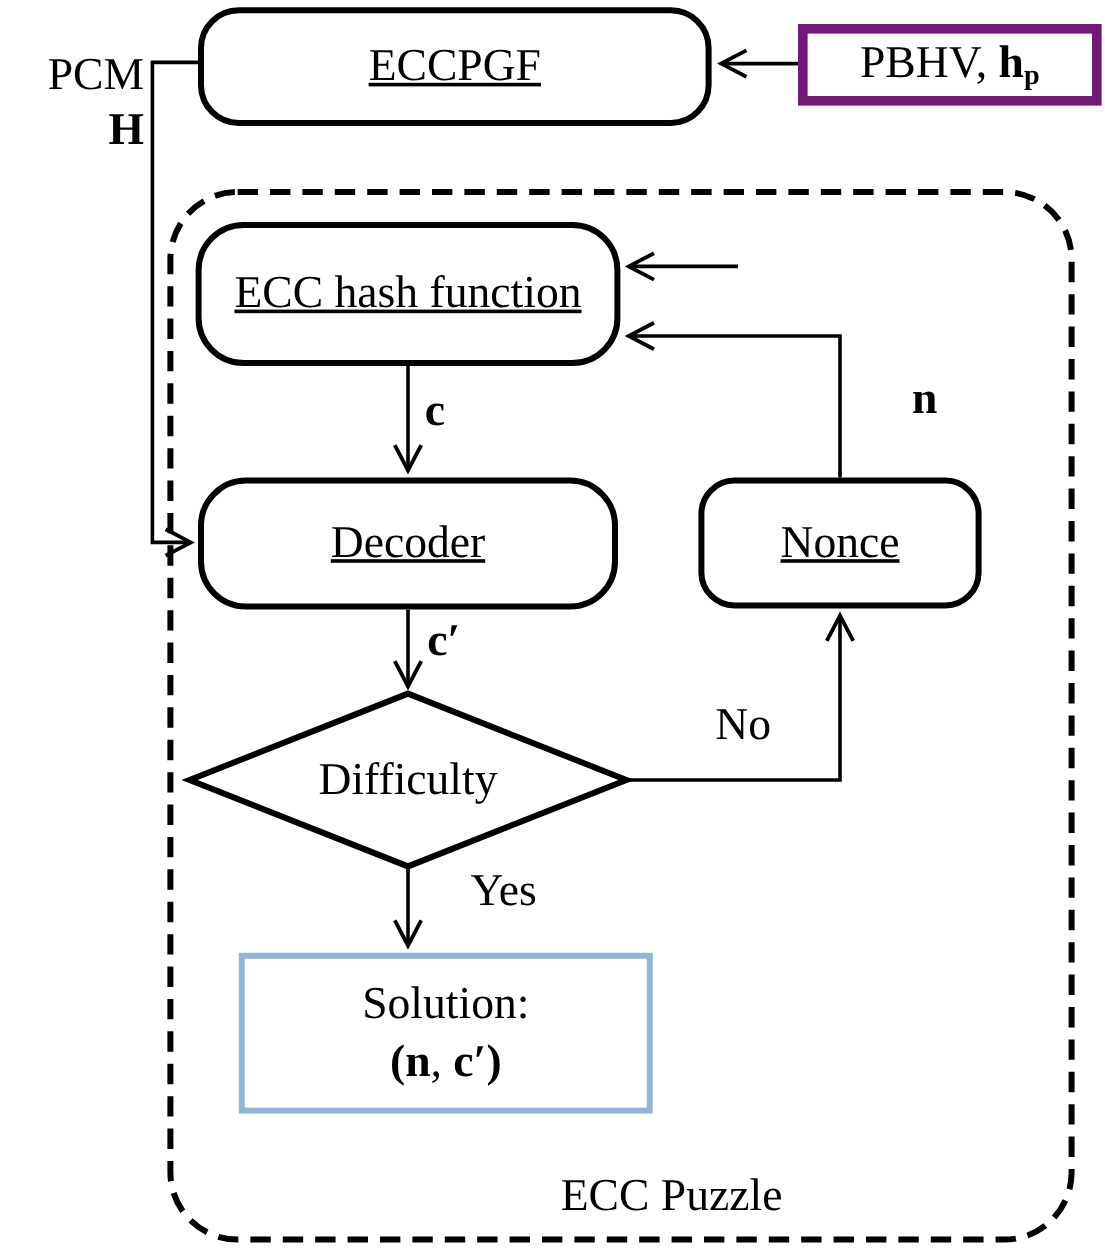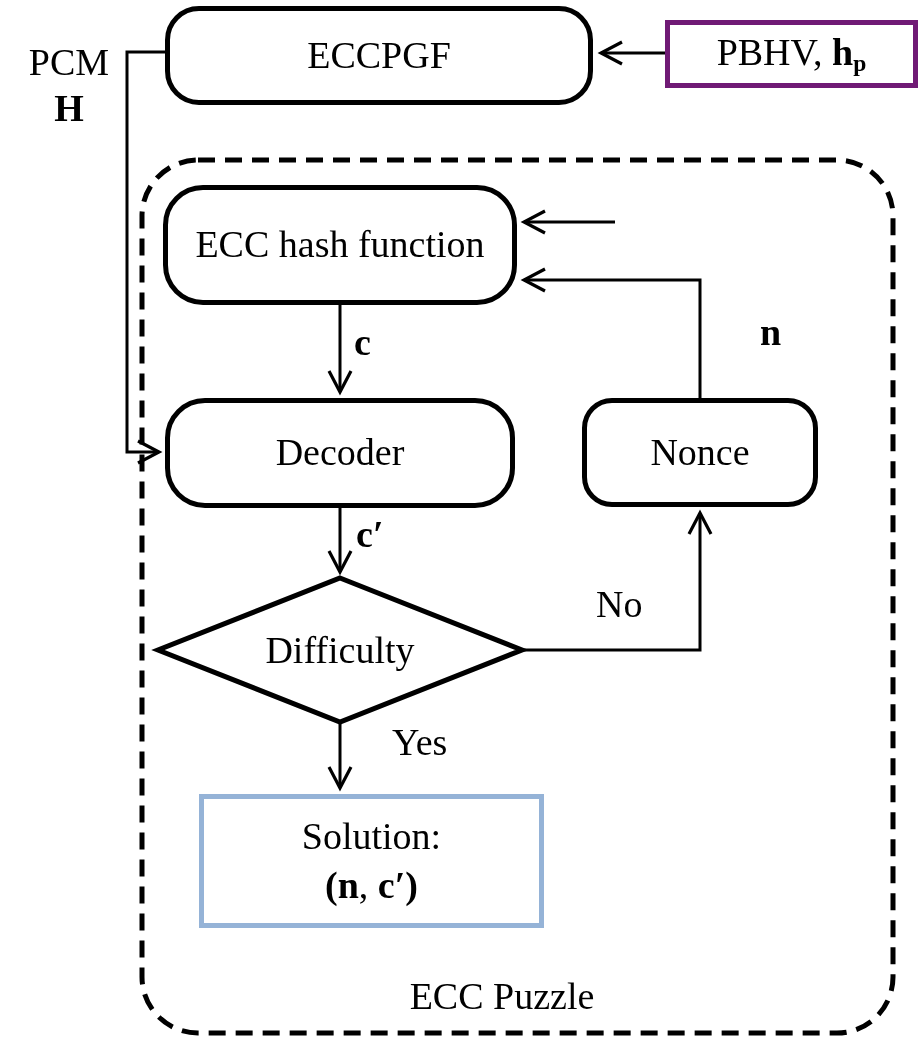--- a/index.html
+++ b/index.html
@@ -5,27 +5,27 @@
   html,body{margin:0;padding:0;background:#ffffff;}
   .stage{
     position:relative;width:921px;height:1049px;background:#ffffff;
     font-family:"Liberation Serif", serif;color:#000;overflow:hidden;
   }
   .layer{position:absolute;left:0;top:0;}
   .node{
     position:absolute;display:flex;flex-direction:column;align-items:center;justify-content:center;
     text-align:center;background:#ffffff;box-sizing:border-box;font-size:38px;line-height:1.2;
   }
-  .black-round{border:5px solid #000000;border-radius:34px;}
+  .black-round{border:5px solid #000000;border-radius:34px;text-decoration:underline;}
   .blue-box{border:5px solid #95b3d7;border-radius:0;margin-left:32px;}
-  .blue-thin{border:5px solid #701a75;border-radius:0;}
+  .blue-thin{border:8px solid #701a75;border-radius:0;}
   .lbl{position:absolute;font-size:38px;line-height:1.2;white-space:nowrap;}
   .b{font-weight:bold;}
   .sb{font-size:0.62em;vertical-align:-0.25em;font-weight:bold;}
-  .center{text-align:center;}
+  .center{text-align:right;}
   svg{display:block;}
 </style>
 </head>
 <body>
 
 <div class="stage">
 
   <svg class="layer" width="921" height="1049" viewBox="0 0 921 1049">
     <defs>
       <marker id="arrow" markerUnits="userSpaceOnUse" markerWidth="30" markerHeight="30" viewBox="0 0 30 30" refX="25" refY="15" orient="auto">

